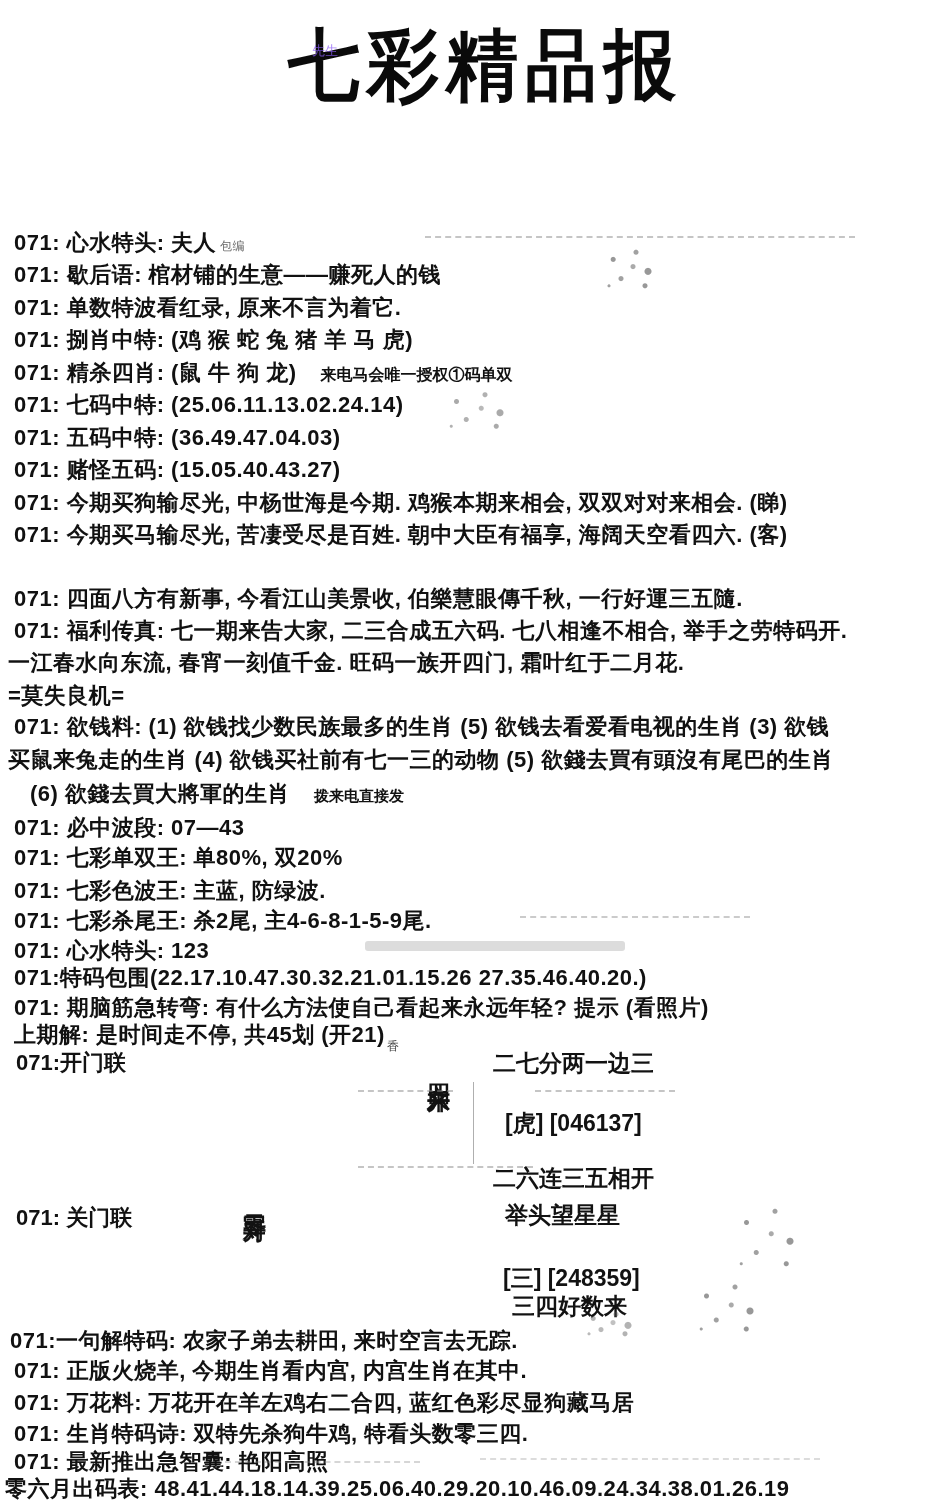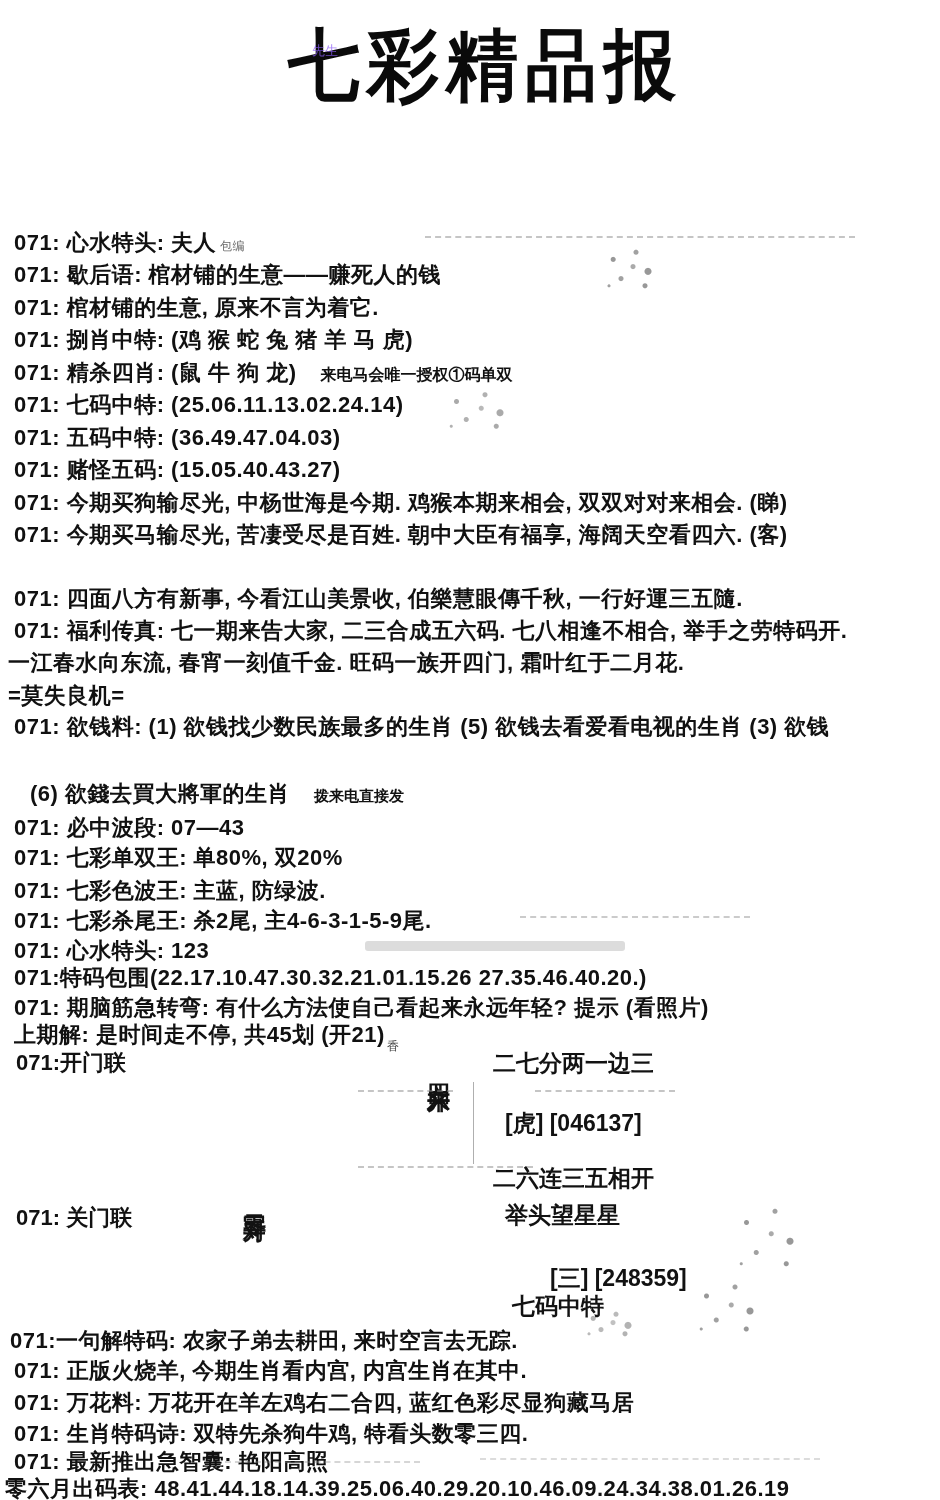--- a/index.html
+++ b/index.html
@@ -37,54 +37,55 @@
 </head>
 <body>
 
 <div class="page">
 
   <div class="title">七彩精品报</div>
   <div class="title-stamp">先生</div>
 
   <div class="ln" style="top:228px"><span>071: 心水特头: 夫人</span><span class="note-xs">包编</span></div>
   <div class="ln" style="top:260px"><span>071: 歇后语: 棺材铺的生意——赚死人的钱</span></div>
-  <div class="ln" style="top:293px"><span>071: 棺材铺的生意, 原来不言为着它.</span></div>
+  <div class="ln" style="top:293px"><span>071: 单数特波看红录, 原来不言为着它.</span></div>
   <div class="ln" style="top:325px"><span>071: 捌肖中特: (鸡 猴 蛇 兔 猪 羊 马 虎)</span></div>
   <div class="ln" style="top:358px"><span>071: 精杀四肖: (鼠 牛 狗 龙)</span><span class="note">来电马会唯一授权①码单双</span></div>
   <div class="ln" style="top:390px"><span>071: 七码中特: (25.06.11.13.02.24.14)</span></div>
   <div class="ln" style="top:423px"><span>071: 五码中特: (36.49.47.04.03)</span></div>
   <div class="ln" style="top:455px"><span>071: 赌怪五码: (15.05.40.43.27)</span></div>
   <div class="ln" style="top:488px"><span>071: 今期买狗输尽光, 中杨世海是今期. 鸡猴本期来相会, 双双对对来相会. (睇)</span></div>
   <div class="ln" style="top:520px"><span>071: 今期买马输尽光, 苦凄受尽是百姓. 朝中大臣有福享, 海阔天空看四六. (客)</span></div>
   <div class="ln" style="top:584px"><span>071: 四面八方有新事, 今看江山美景收, 伯樂慧眼傳千秋, 一行好運三五隨.</span></div>
   <div class="ln" style="top:616px"><span>071: 福利传真: 七一期来告大家, 二三合成五六码. 七八相逢不相合, 举手之劳特码开.</span></div>
   <div class="ln" style="top:648px;left:8px"><span>一江春水向东流, 春宵一刻值千金. 旺码一族开四门, 霜叶红于二月花.</span></div>
   <div class="ln" style="top:681px;left:8px"><span>=莫失良机=</span></div>
   <div class="ln" style="top:712px"><span>071: 欲钱料: (1) 欲钱找少数民族最多的生肖 (5) 欲钱去看爱看电视的生肖 (3) 欲钱</span></div>
+  <div class="ln" style="top:745px;left:8px"><span>买鼠来兔走的生肖 (4) 欲钱买社前有七一三的动物 (5) 欲錢去買有頭沒有尾巴的生肖</span></div>
   <div class="ln" style="top:779px;left:30px"><span>(6) 欲錢去買大將軍的生肖</span><span class="note" style="font-size:15px">拨来电直接发</span></div>
   <div class="ln" style="top:813px"><span>071: 必中波段: 07—43</span></div>
   <div class="ln" style="top:843px"><span>071: 七彩单双王: 单80%, 双20%</span></div>
   <div class="ln" style="top:876px"><span>071: 七彩色波王: 主蓝, 防绿波.</span></div>
-  <div class="ln" style="top:906px"><span>071: 七彩杀尾王: 杀2尾, 主4-6-3-1-5-9尾.</span></div>
+  <div class="ln" style="top:906px"><span>071: 七彩杀尾王: 杀2尾, 主4-6-8-1-5-9尾.</span></div>
   <div class="ln" style="top:936px"><span>071: 心水特头: 123</span></div>
   <div class="ln" style="top:963px"><span>071:特码包围(22.17.10.47.30.32.21.01.15.26 27.35.46.40.20.)</span></div>
   <div class="ln" style="top:993px"><span>071: 期脑筋急转弯: 有什么方法使自己看起来永远年轻? 提示 (看照片)</span></div>
   <div class="ln" style="top:1020px"><span>上期解: 是时间走不停, 共45划 (开21)</span><span class="note-sub">香</span></div>
 
   <div class="cp-label" style="top:1048px">071:开门联</div>
   <div class="cp-vert" style="left:424px;top:1066px;height:105px">四六来开</div>
   <div class="cp-line" style="left:493px;top:1048px">二七分两一边三</div>
   <div class="cp-line" style="left:505px;top:1108px">[虎] [046137]</div>
   <div class="cp-line" style="left:493px;top:1163px">二六连三五相开</div>
 
   <div class="cp-label" style="top:1203px">071: 关门联</div>
   <div class="cp-vert" style="left:240px;top:1196px;height:100px">零三对开</div>
   <div class="cp-line" style="left:505px;top:1200px">举头望星星</div>
-  <div class="cp-line" style="left:550px;top:1263px">[三] [248359]</div>
-  <div class="cp-line" style="left:512px;top:1291px">七码中特</div>
+  <div class="cp-line" style="left:503px;top:1263px">[三] [248359]</div>
+  <div class="cp-line" style="left:512px;top:1291px">三四好数来</div>
 
   <div class="ln" style="top:1326px;left:10px"><span>071:一句解特码: 农家子弟去耕田, 来时空言去无踪.</span></div>
   <div class="ln" style="top:1356px"><span>071: 正版火烧羊, 今期生肖看内宫, 内宫生肖在其中.</span></div>
   <div class="ln" style="top:1388px"><span>071: 万花料: 万花开在羊左鸡右二合四, 蓝红色彩尽显狗藏马居</span></div>
   <div class="ln" style="top:1419px"><span>071: 生肖特码诗: 双特先杀狗牛鸡, 特看头数零三四.</span></div>
   <div class="ln" style="top:1447px"><span>071: 最新推出急智囊: 艳阳高照</span></div>
   <div class="ln" style="top:1474px;left:5px"><span>零六月出码表: 48.41.44.18.14.39.25.06.40.29.20.10.46.09.24.34.38.01.26.19</span></div>
 
   <div class="dash" style="left:425px;top:236px;width:430px;opacity:.5"></div>
   <div class="blot" style="left:600px;top:245px;width:60px;height:48px"></div>

